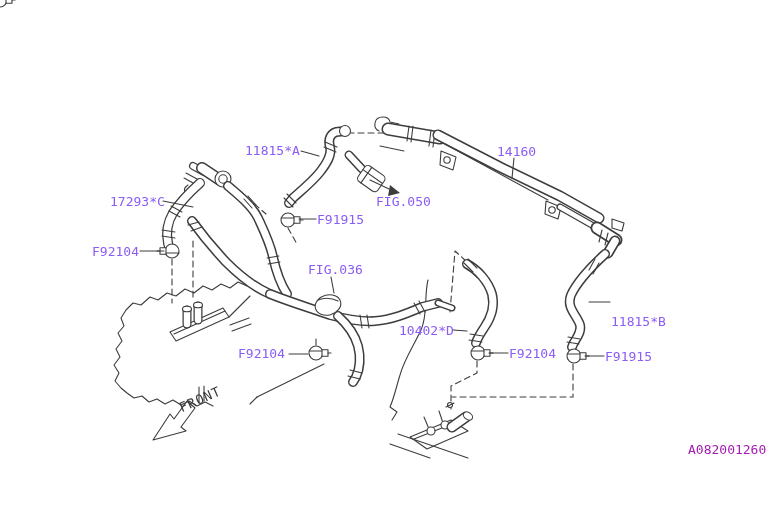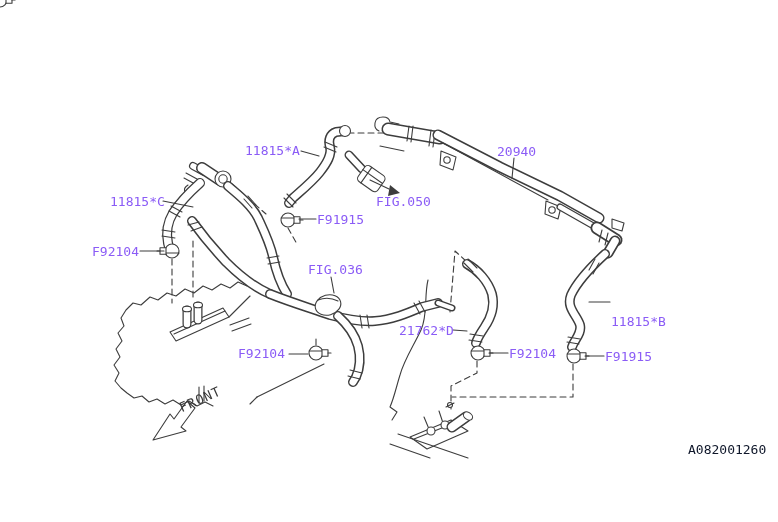--- a/index.html
+++ b/index.html
@@ -6,21 +6,21 @@
   body{
     width:778px;height:522px;background:#ffffff;position:relative;overflow:hidden;
     font-family:"DejaVu Sans Mono","Liberation Mono",monospace;
   }
   #stage{position:absolute;left:0;top:0;width:778px;height:522px;}
   svg{position:absolute;left:0;top:0;}
   .callout{
     position:absolute;font-size:13px;line-height:14px;color:#8b5cf6;
     white-space:nowrap;letter-spacing:0px;cursor:default;
   }
-  .code{color:#0f172a;}
+  .code{color:#a21caf;}
   .front-wrap{
     position:absolute;left:183px;top:400px;transform:rotate(-24deg);
     transform-origin:left bottom;font-size:13px;color:#3a3a3a;letter-spacing:1px;
   }
 </style>
 </head>
 <body>
 
 <div id="stage">
 
@@ -211,27 +211,27 @@
       <polygon points="390,185 400,193 388,196" fill="#3d3d3d" stroke="none"></polygon>
     </g>
 
     <g>
       <path d="M153,440 L170,414 L174,419 L187,401 L195,408 L181,427 L186,431 Z"></path>
     </g>
   </g>
 </svg>
 
 <div class="callout" style="left:245px;top:144px;">11815*A</div>
-<div class="callout" style="left:497px;top:145px;">20940</div>
-<div class="callout" style="left:110px;top:195px;">11815*C</div>
+<div class="callout" style="left:497px;top:145px;">14160</div>
+<div class="callout" style="left:110px;top:195px;">17293*C</div>
 <div class="callout" style="left:317px;top:213px;">F91915</div>
 <div class="callout" style="left:92px;top:245px;">F92104</div>
 <div class="callout" style="left:376px;top:195px;">FIG.050</div>
 <div class="callout" style="left:308px;top:263px;">FIG.036</div>
-<div class="callout" style="left:399px;top:324px;">21762*D</div>
+<div class="callout" style="left:399px;top:324px;">10402*D</div>
 <div class="callout" style="left:611px;top:296px;margin-top:19px;">11815*B</div>
 <div class="callout" style="left:238px;top:347px;">F92104</div>
 <div class="callout" style="left:509px;top:347px;">F92104</div>
 <div class="callout" style="left:605px;top:350px;">F91915</div>
 
 <div class="front-wrap">FRONT</div>
 
 <div class="callout code" style="left:688px;top:443px;">A082001260</div>
 
 </div>

